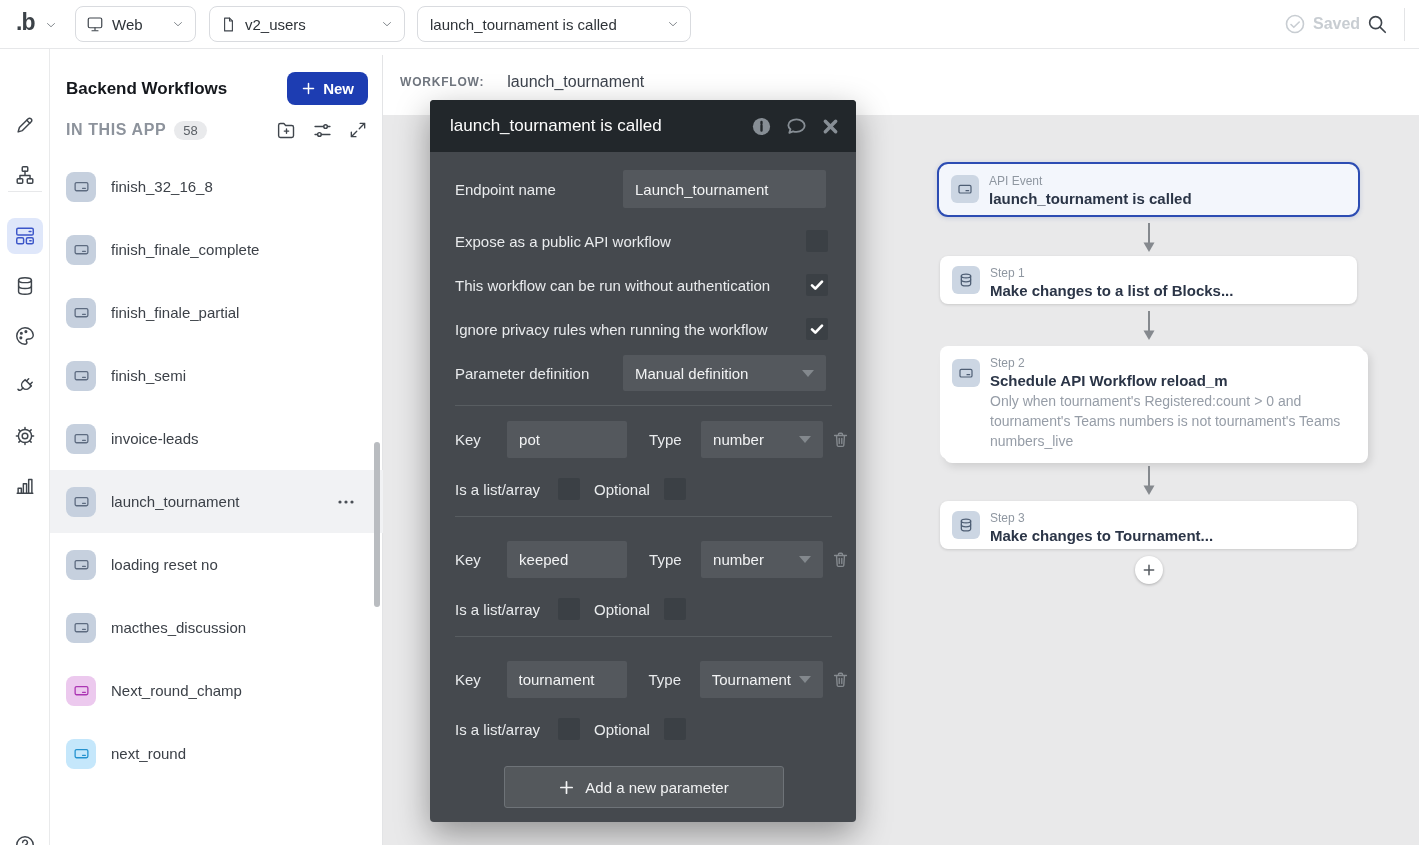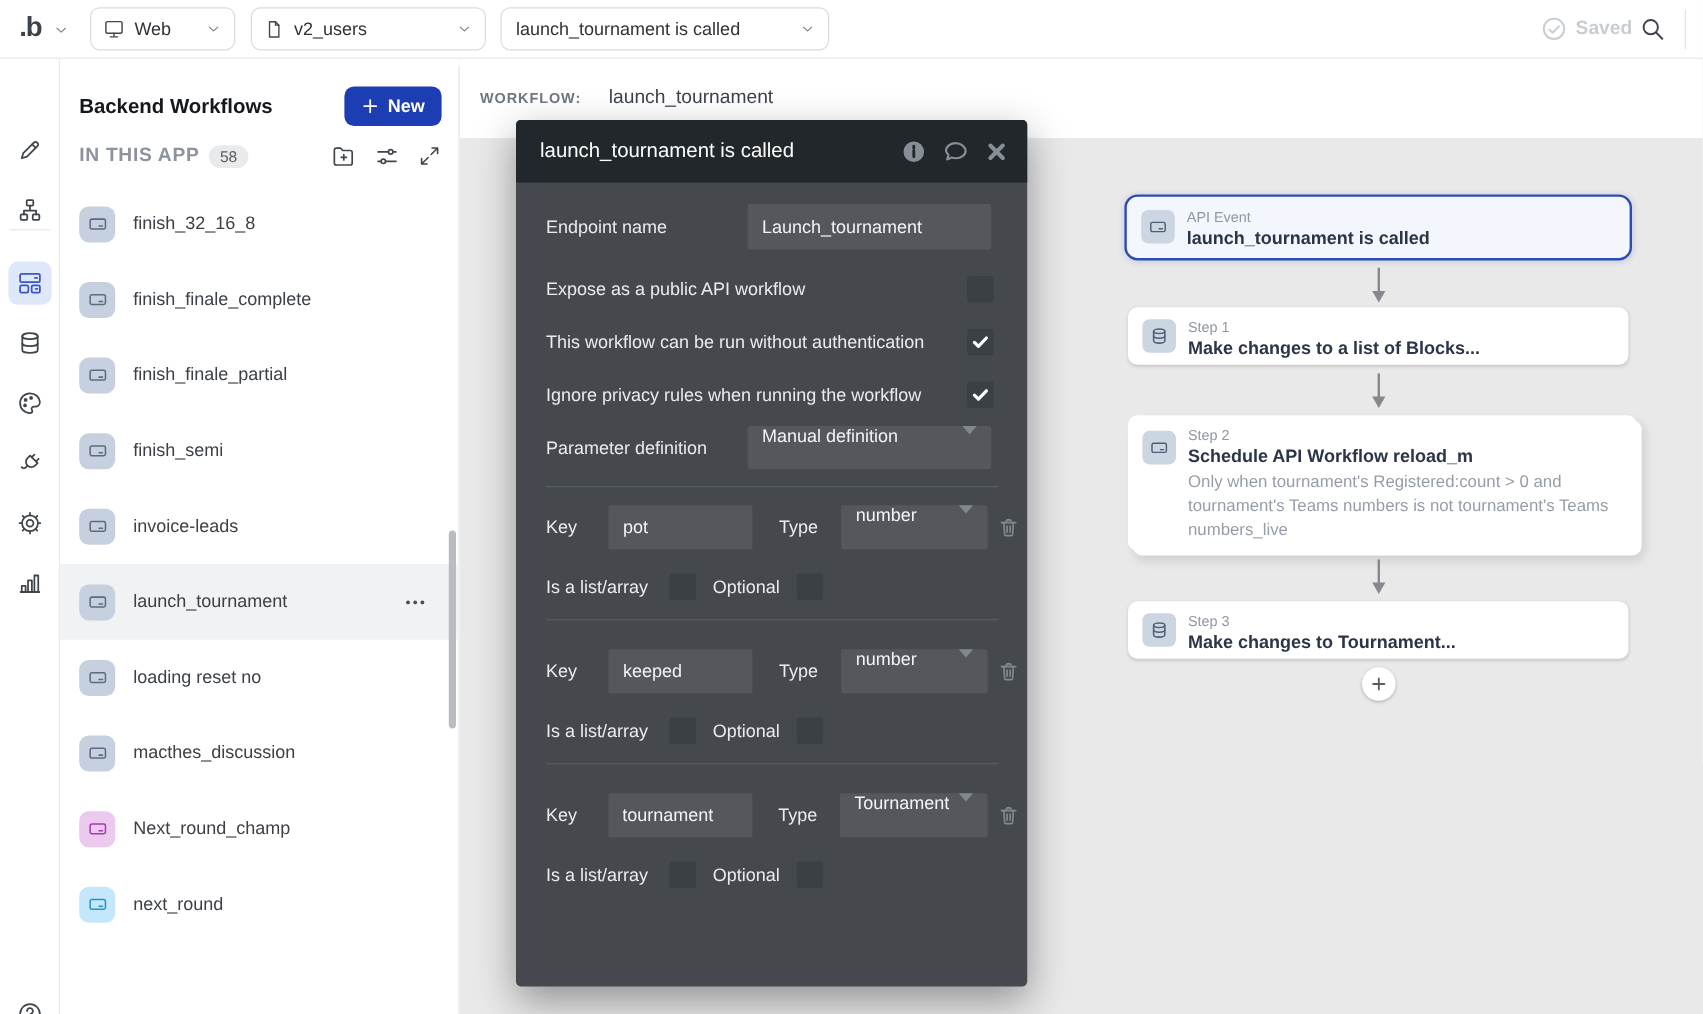--- a/index.html
+++ b/index.html
@@ -82,21 +82,21 @@
   .m-input { background:#54585d; border:none; color:#f2f3f4; font-size:15px; font-family:inherit; padding:0 12px; height:38px; border-radius:2px; outline:none; }
   .endpoint-input { width:203px; margin-right:6px; }
   .row-cb { margin-top:22px; height:22px; }
   .row-cb label { flex:1; }
   .cb { width:22px; height:22px; background:#3b4045; border-radius:2px; flex:none; display:flex; align-items:center; justify-content:center; cursor:pointer; }
   .cb svg { display:none; }
   .cb.checked svg { display:block; }
   .row-cb .cb { margin-right:4px; }
   .row-pdef { margin-top:15px; height:36px; }
   .row-pdef label { flex:1; }
-  .m-select { background:#54585d; height:36px; border-radius:2px; display:flex; align-items:flex-start; padding:0 12px; cursor:pointer; color:#f2f3f4; }
+  .m-select { background:#54585d; height:36px; border-radius:2px; display:flex; align-items:center; padding:0 12px; cursor:pointer; color:#f2f3f4; }
   .m-select .sel-val { flex:1; white-space:nowrap; overflow:hidden; }
   .tri { width:0; height:0; border-left:6px solid transparent; border-right:6px solid transparent; border-top:7px solid #83888d; margin-left:8px; flex:none; }
   .pdef-select { width:203px; margin-right:6px; }
   .m-divider { margin-top:14px; border-top:1px solid #585d61; }
   .m-divider.pd { margin-top:16px; }
   .row-key { margin-top:15px; height:37px; margin-right:-18px; }
   .row-key.after-div { margin-top:24px; }
   .lab-key { width:30px; margin-right:23px; }
   .key-input { width:120px; height:37px; }
   .lab-type { width:35px; margin-left:22px; }
@@ -607,17 +607,27 @@
             </svg>
         </span>
       </div>
       <div class="m-row row-listopt">
         <label class="lab-list">Is a list/array</label>
         <span class="cb"></span>
         <label class="lab-opt">Optional</label>
         <span class="cb"></span>
       </div>
 
+      <div class="add-row">
+        <button class="add-btn">
+          <span>
+            <svg width="17" height="17" viewBox="0 0 24 24" fill="none" stroke="#f2f3f4" stroke-width="2.4" stroke-linecap="round">
+                <path d="M12 4v16M4 12h16"></path>
+              </svg>
+          </span>
+          <span>Add a new parameter</span>
+        </button>
+      </div>
 
     </div>
   </section>
 
 </div>
 
 </body></html>

